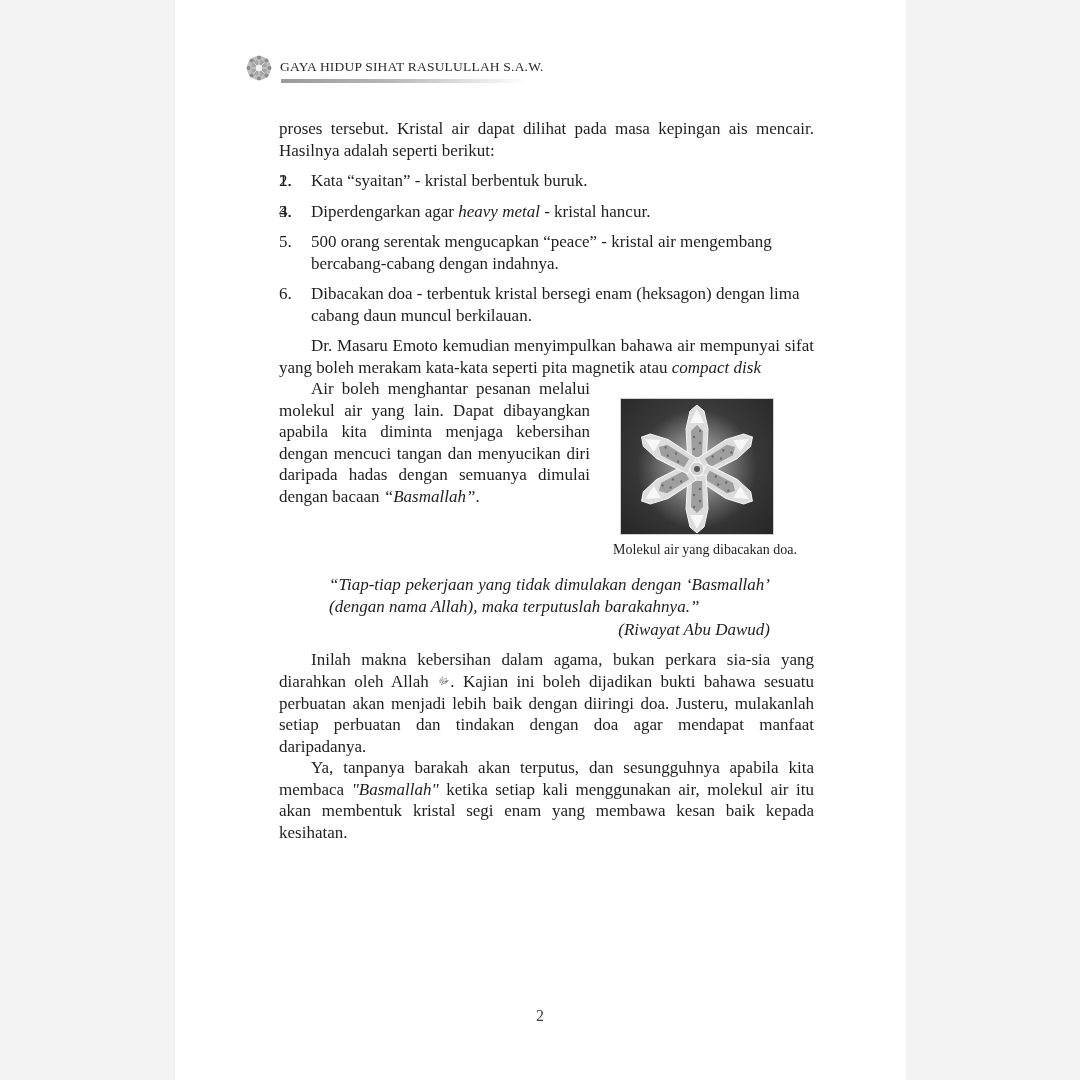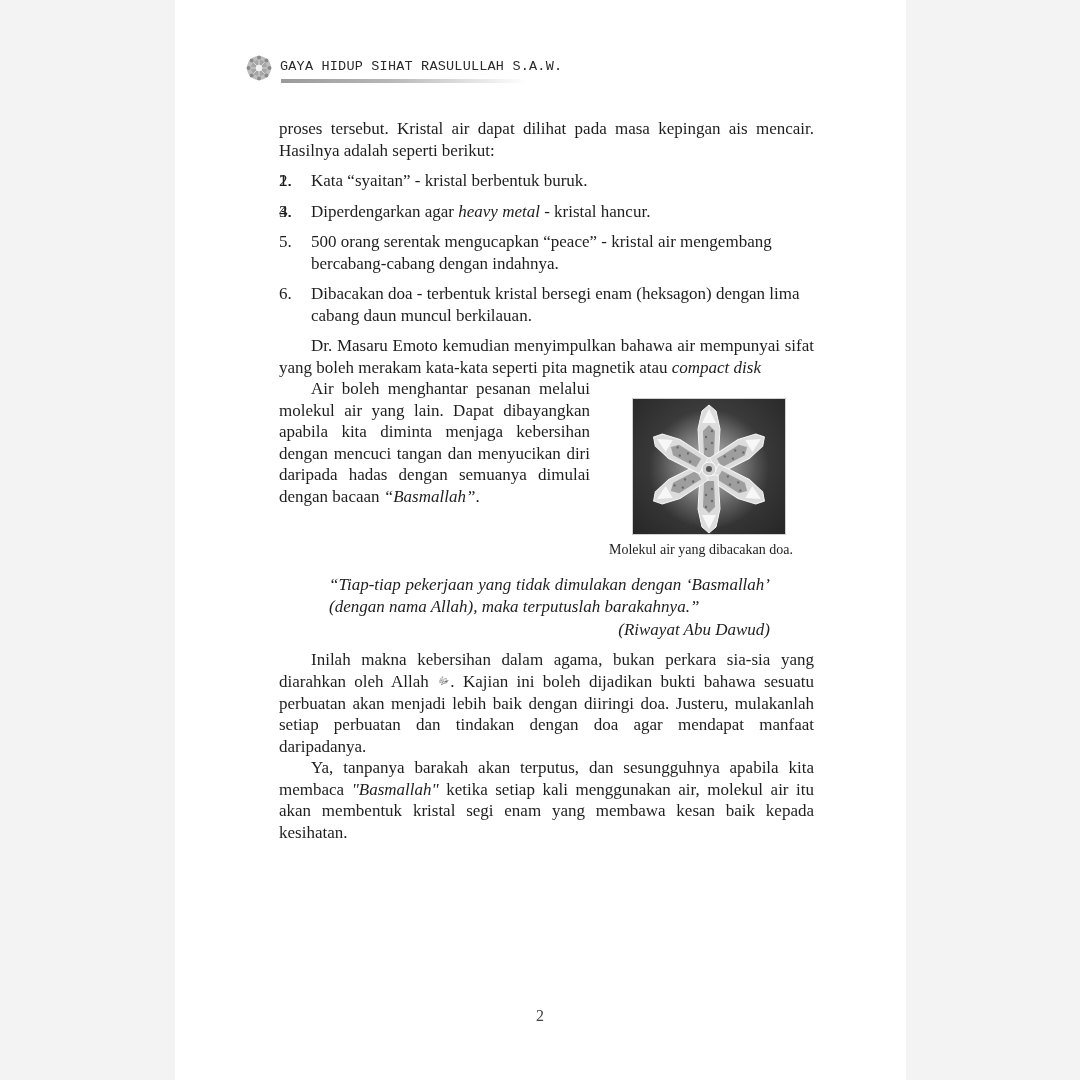--- a/index.html
+++ b/index.html
@@ -25,21 +25,20 @@
   .emblem {
     position: absolute; left: 0; top: 0;
     width: 26px; height: 26px;
   }
   .head-title {
     position: absolute; left: 34px; top: 4px;
     font-size: 13.5px;
     letter-spacing: 0.2px;
     white-space: nowrap;
     color: #2a2a2a;
-    font-family: Liberation Mono, monospace;
   }
   .head-rule {
     position: absolute; left: 35px; top: 24px;
     width: 245px; height: 4px;
     background: linear-gradient(to right, #9a9a9a 0%, #b8b8b8 45%, #ffffff 100%);
   }
   .content {
     position: absolute;
     left: 279px; top: 118px;
     width: 535px;
@@ -64,23 +63,23 @@
   .float-block {
     position: relative;
     height: 190px;
   }
   .float-text {
     position: absolute; left: 0; top: 0;
     width: 311px;
   }
   .figure {
     position: absolute;
-    left: 330px; top: 20px;
+    left: 318px; top: 20px;
     width: 200px;
-    text-align: left;
+    text-align: right;
   }
   .figure-img {
     width: 152px; height: 135px;
     margin: 0 auto;
     background: radial-gradient(circle at 50% 45%, #6e6e6e 0%, #3c3c3c 45%, #262626 100%);
     position: relative;
     border: 1px solid #d0d0d0;
   }
   .figure-img svg { position: absolute; left: 0; top: 0; }
   .caption {

